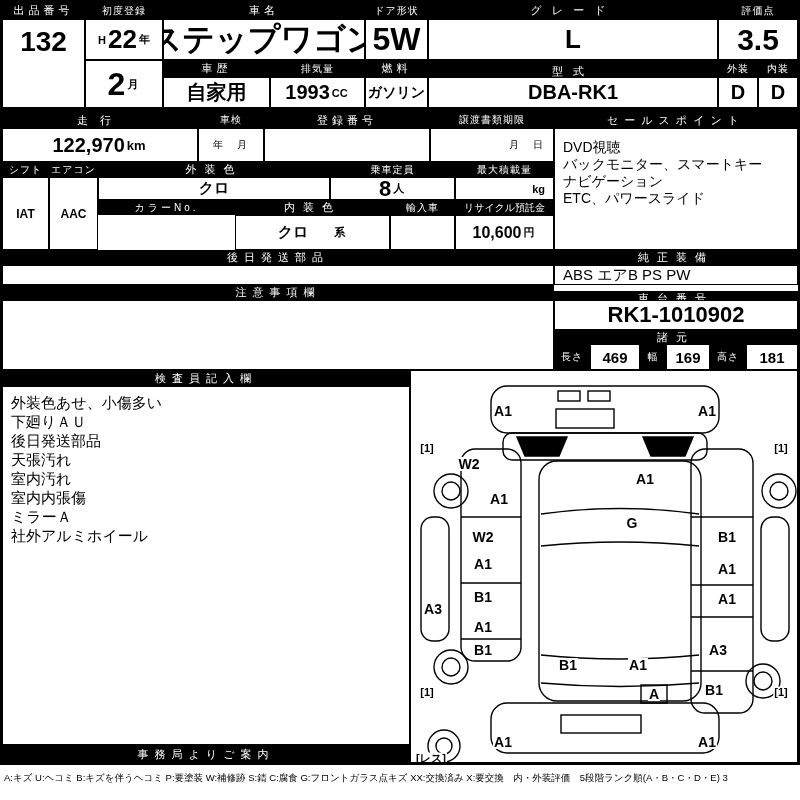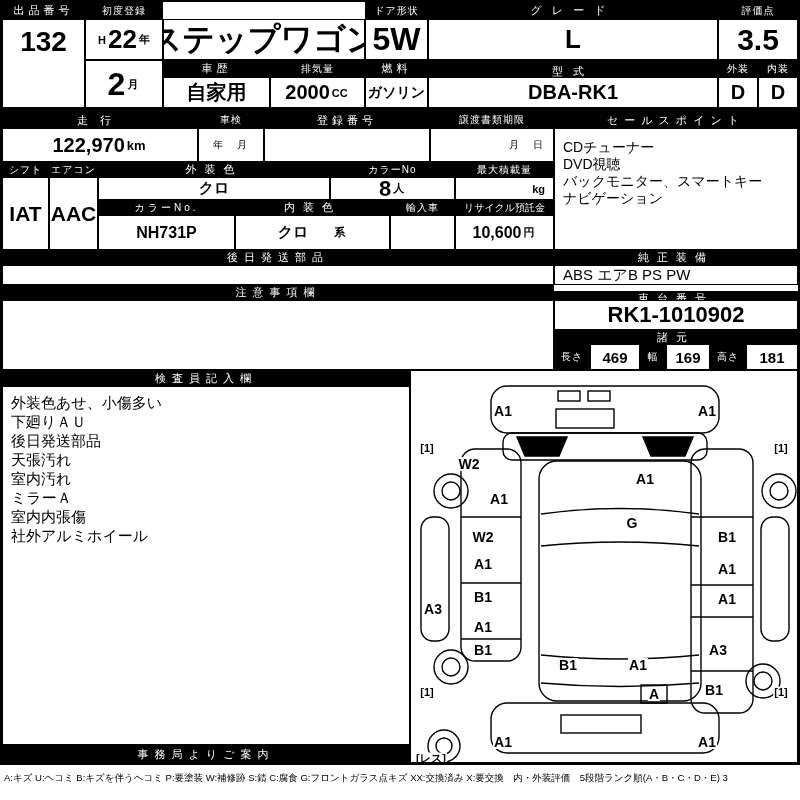--- a/index.html
+++ b/index.html
@@ -8,21 +8,21 @@
   #frame{position:absolute;left:0;top:0;width:796px;height:761px;border:2px solid #000;}
   .c{position:absolute;box-sizing:border-box;border:1px solid #000;background:#fff;overflow:hidden;}
   .h{background:#000;color:#fff;display:flex;align-items:center;justify-content:center;
      font-size:11px;letter-spacing:4px;font-weight:normal;white-space:nowrap;}
   .h.tight{letter-spacing:1px;font-size:10px;}
   .v{display:flex;align-items:center;justify-content:center;font-weight:bold;white-space:nowrap;}
   .top{align-items:flex-start;padding-top:6px;}
   .left{justify-content:flex-start;padding-left:8px;}
   .right{justify-content:flex-end;padding-right:8px;}
   .fs30{font-size:30px}.fs28{font-size:28px}.fs26{font-size:26px}.fs24{font-size:32px}
-  .fs22{font-size:22px}.fs20{font-size:20px}.fs17{font-size:21px}.fs16{font-size:16px}
+  .fs22{font-size:22px}.fs20{font-size:20px}.fs17{font-size:12px}.fs16{font-size:16px}
   .fs15{font-size:15px}.fs14{font-size:14px}
   .sm{font-size:11px;font-weight:bold;margin:0 2px;align-self:center;}
   .hint{font-size:10px;font-weight:normal;letter-spacing:2px;}
   .bar{position:absolute;background:#000;}
   .listbox{display:block;padding:10px 8px 0 8px;}
   .sp-item{font-size:14px;font-weight:normal;line-height:17px;white-space:nowrap;}
   .note-item{font-size:15px;font-weight:normal;line-height:19px;white-space:nowrap;}
   #diagram{position:absolute;left:410px;top:370px;width:388px;height:393px;background:#fff;}
   #diagram svg{position:absolute;left:0;top:0;}
   .marker{position:absolute;transform:translate(-50%,-50%);font-size:14px;font-weight:bold;
@@ -31,20 +31,21 @@
   #legend{position:absolute;left:4px;top:772px;width:792px;font-size:9.5px;white-space:nowrap;}
 </style>
 </head>
 <body>
 
 <div id="sheet">
   <div id="frame"></div>
 
   <div class="c h" style="left:2px;top:2px;width:83px;height:17px">出品番号</div>
   <div class="c h tight" style="left:85px;top:2px;width:78px;height:17px">初度登録</div>
+  <div class="c h" style="left:163px;top:2px;width:202px;height:17px">車名</div>
   <div class="c h tight" style="left:365px;top:2px;width:63px;height:17px">ドア形状</div>
   <div class="c h" style="left:428px;top:2px;width:290px;height:17px;letter-spacing:10px">グレード</div>
   <div class="c h tight" style="left:718px;top:2px;width:80px;height:17px">評価点</div>
 
   <div class="c v top fs28" style="left:2px;top:19px;width:83px;height:89px">132</div>
   <div class="c v" style="left:85px;top:19px;width:78px;height:41px">
     <span class="sm">H</span>
       <span class="fs26">22</span>
       <span class="sm">年</span>
   </div>
@@ -59,21 +60,21 @@
   </div>
   <div class="c h" style="left:163px;top:60px;width:107px;height:17px">車歴</div>
   <div class="c h tight" style="left:270px;top:60px;width:95px;height:17px">排気量</div>
   <div class="c h" style="left:365px;top:60px;width:63px;height:17px">燃料</div>
   <div class="c h" style="left:428px;top:60px;width:290px;height:23px;letter-spacing:10px">型式</div>
   <div class="c h tight" style="left:718px;top:60px;width:40px;height:17px">外装</div>
   <div class="c h tight" style="left:758px;top:60px;width:40px;height:17px">内装</div>
 
   <div class="c v fs20" style="left:163px;top:77px;width:107px;height:31px">自家用</div>
   <div class="c v" style="left:270px;top:77px;width:95px;height:31px">
-    <span class="fs20">2000</span>
+    <span class="fs20">1993</span>
       <span class="sm">CC</span>
   </div>
   <div class="c v fs14" style="left:365px;top:77px;width:63px;height:31px">ガソリン</div>
   <div class="c v fs20" style="left:428px;top:77px;width:290px;height:31px">DBA-RK1</div>
   <div class="c v fs20" style="left:718px;top:77px;width:40px;height:31px">D</div>
   <div class="c v fs20" style="left:758px;top:77px;width:40px;height:31px">D</div>
 
   <div class="bar" style="left:0;top:108px;width:800px;height:4px"></div>
 
   <div class="c h" style="left:2px;top:112px;width:196px;height:16px;letter-spacing:12px">走行</div>
@@ -83,47 +84,46 @@
   <div class="c h" style="left:554px;top:112px;width:244px;height:16px;letter-spacing:6px">セールスポイント</div>
 
   <div class="c v" style="left:2px;top:128px;width:196px;height:34px">
     <span class="fs20">122,970</span>
       <span class="sm" style="font-size:13px">km</span>
   </div>
   <div class="c v hint" style="left:198px;top:128px;width:66px;height:34px">年　月</div>
   <div class="c" style="left:264px;top:128px;width:166px;height:34px"></div>
   <div class="c v hint right" style="left:430px;top:128px;width:124px;height:34px">月　日</div>
   <div class="c listbox" style="left:554px;top:128px;width:244px;height:122px">
-      <div class="sp-item">CDチューナー</div>
       <div class="sp-item">DVD視聴</div>
       <div class="sp-item">バックモニター、スマートキー</div>
       <div class="sp-item">ナビゲーション</div>
+      <div class="sp-item">ETC、パワースライド</div>
     </div>
 
   <div class="c h tight" style="left:2px;top:162px;width:47px;height:15px">シフト</div>
   <div class="c h tight" style="left:49px;top:162px;width:49px;height:15px">エアコン</div>
   <div class="c h" style="left:98px;top:162px;width:232px;height:15px;letter-spacing:8px">外装色</div>
-  <div class="c h tight" style="left:330px;top:162px;width:125px;height:15px">カラーNo</div>
+  <div class="c h tight" style="left:330px;top:162px;width:125px;height:15px">乗車定員</div>
   <div class="c h tight" style="left:455px;top:162px;width:99px;height:15px">最大積載量</div>
 
   <div class="c v fs17" style="left:2px;top:177px;width:47px;height:73px">IAT</div>
   <div class="c v fs17" style="left:49px;top:177px;width:49px;height:73px">AAC</div>
   <div class="c v fs15" style="left:98px;top:177px;width:232px;height:23px">クロ</div>
   <div class="c v" style="left:330px;top:177px;width:125px;height:23px">
     <span class="fs22">8</span>
       <span class="sm">人</span>
   </div>
   <div class="c v right" style="left:455px;top:177px;width:99px;height:23px;font-size:11px">kg</div>
 
   <div class="c h tight" style="left:98px;top:200px;width:137px;height:15px;letter-spacing:3px">カラーNo.</div>
   <div class="c h" style="left:235px;top:200px;width:155px;height:15px;letter-spacing:8px">内装色</div>
   <div class="c h tight" style="left:390px;top:200px;width:65px;height:15px">輸入車</div>
   <div class="c h tight" style="left:455px;top:200px;width:99px;height:15px;letter-spacing:0">リサイクル預託金</div>
 
-  <div class="c v fs16" style="left:98px;top:215px;width:137px;height:35px">NH731P</div>
   <div class="c v" style="left:235px;top:215px;width:155px;height:35px">
     <span class="fs15">クロ</span>
       <span class="sm" style="margin-left:26px">系</span>
   </div>
   <div class="c" style="left:390px;top:215px;width:65px;height:35px"></div>
   <div class="c v" style="left:455px;top:215px;width:99px;height:35px">
     <span class="fs16">10,600</span>
       <span class="sm">円</span>
   </div>
 
@@ -144,22 +144,22 @@
   <div class="c h tight" style="left:710px;top:344px;width:36px;height:26px">高さ</div>
   <div class="c v fs15" style="left:746px;top:344px;width:52px;height:26px">181</div>
 
   <div class="c h" style="left:2px;top:370px;width:408px;height:16px;letter-spacing:6px">検査員記入欄</div>
   <div class="c listbox" style="left:2px;top:386px;width:408px;height:359px;padding-top:6px">
       <div class="note-item">外装色あせ、小傷多い</div>
       <div class="note-item">下廻りＡＵ</div>
       <div class="note-item">後日発送部品</div>
       <div class="note-item">天張汚れ</div>
       <div class="note-item">室内汚れ</div>
+      <div class="note-item">室内内張傷</div>
       <div class="note-item">ミラーＡ</div>
-      <div class="note-item">室内内張傷</div>
       <div class="note-item">社外アルミホイール</div>
     </div>
   <div class="c h" style="left:2px;top:745px;width:408px;height:18px;letter-spacing:6px">事務局よりご案内</div>
 
   <div id="diagram" class="c">
     <svg width="388" height="393" viewBox="0 0 388 393">
       <g fill="none" stroke="#000" stroke-width="1.4">
 
         <rect x="80" y="15" width="228" height="47" rx="16"></rect>
         <rect x="147" y="20" width="22" height="10"></rect>

